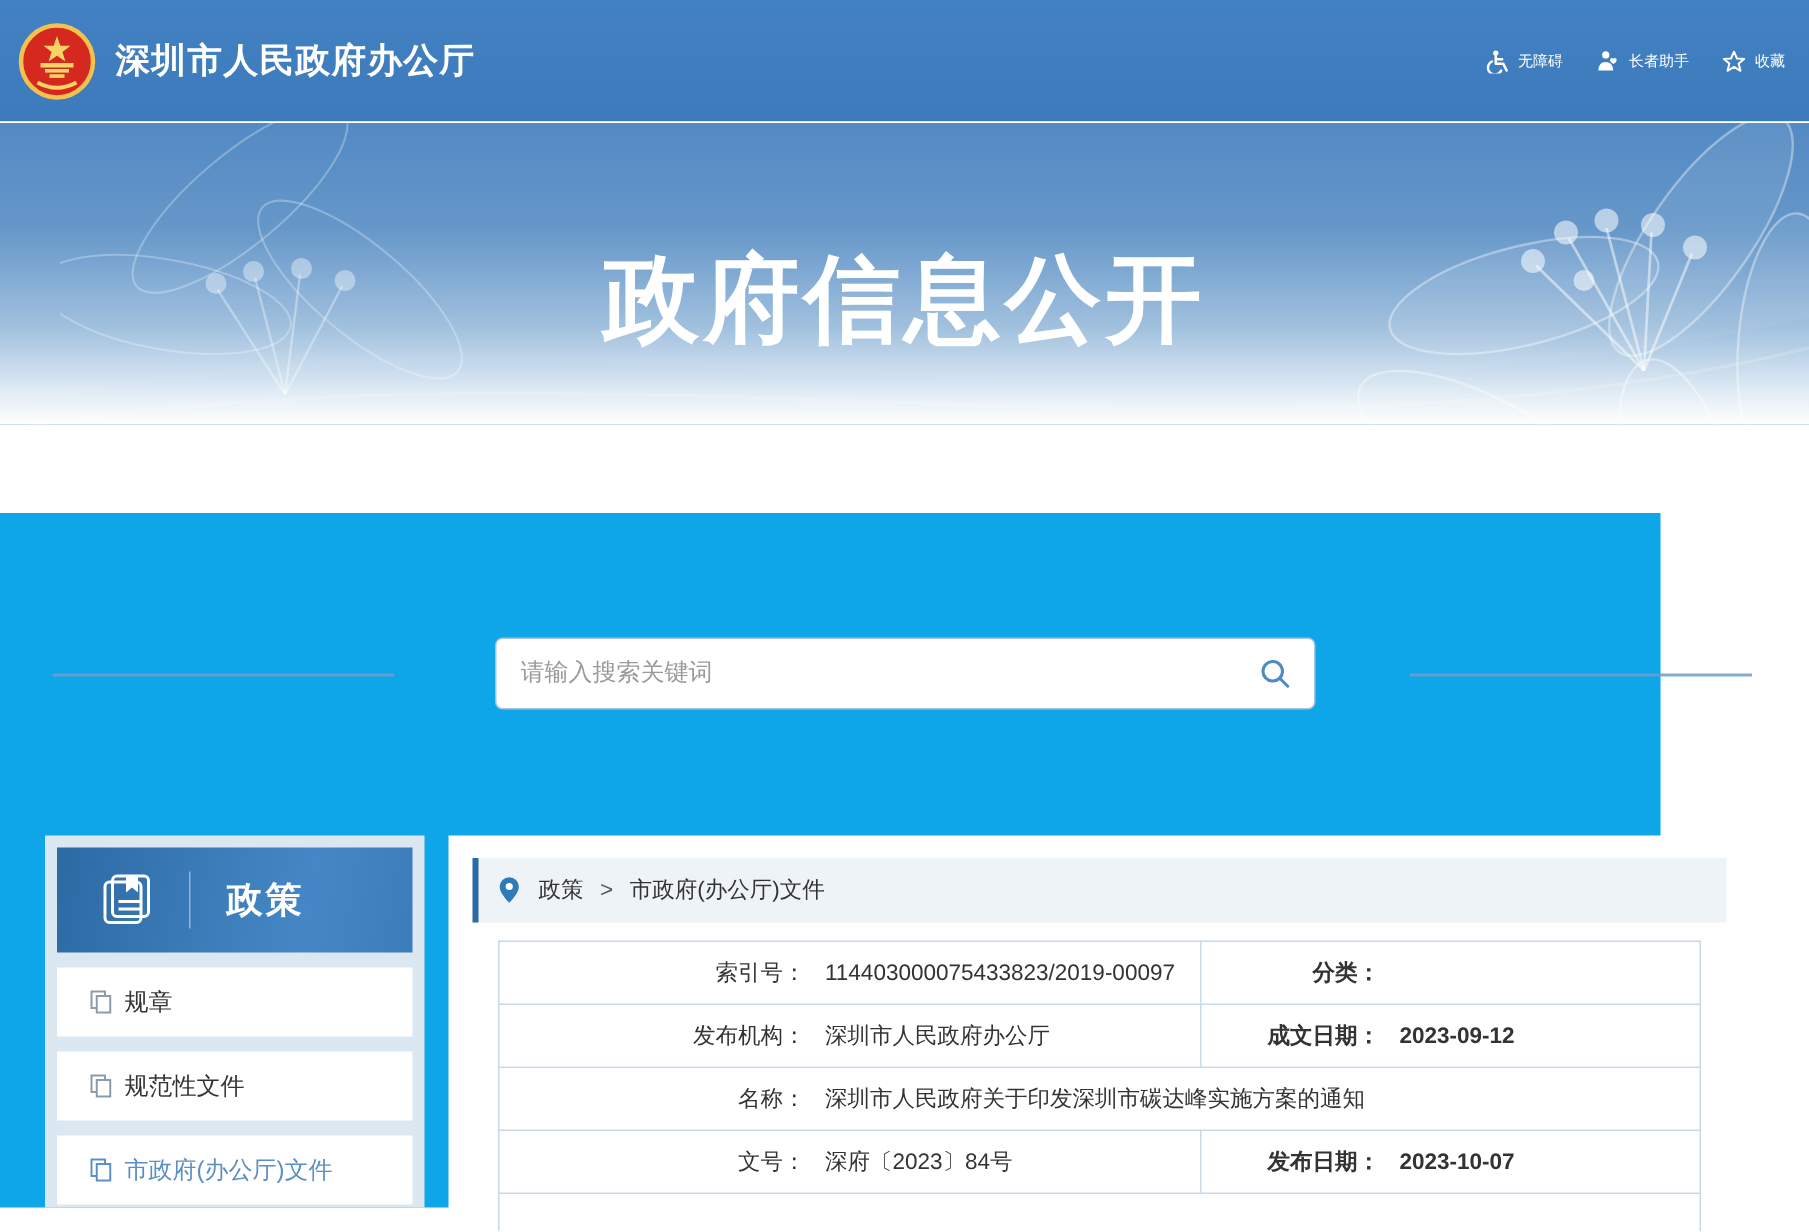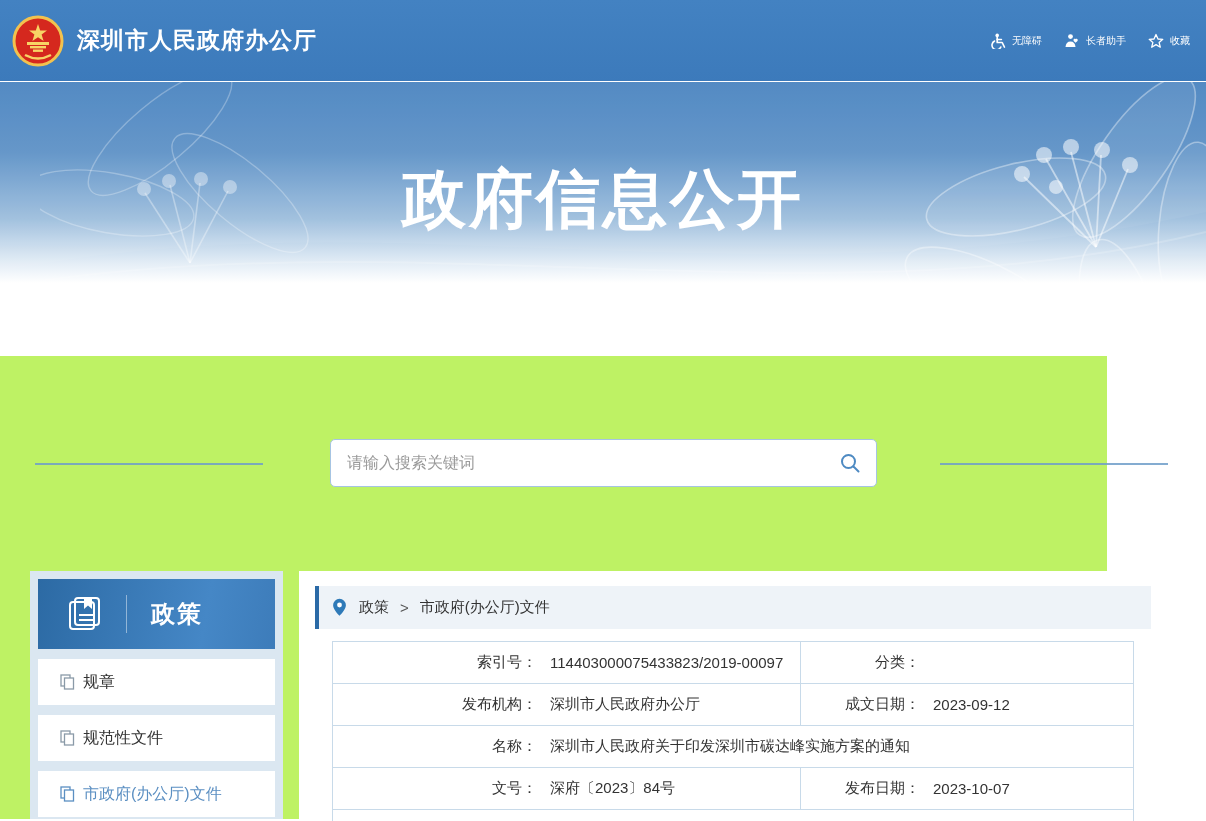--- a/index.html
+++ b/index.html
@@ -19,21 +19,21 @@
 
   
   .banner { position:absolute; left:0; top:81px; width:1206px; height:202px; overflow:hidden;
             background:linear-gradient(180deg,#4a84c0 0%,#5e92c7 35%,#9dbedd 68%,#e3edf6 90%,#ffffff 100%);
             border-top:1px solid rgba(255,255,255,.55); }
   .banner-title { position:relative; z-index:3; text-align:center; padding-top:74px;
                   font-size:64px; font-weight:700; color:#fff; letter-spacing:3px; }
   .deco { position:absolute; z-index:1; pointer-events:none; }
 
   
-  .page-body { position:absolute; left:0; top:356px; width:1107px; height:463px; background:#bef264; }
+  .page-body { position:absolute; left:0; top:342px; width:1107px; height:463px; background:#0ea5e9; }
 
   
   .search-line { position:absolute; height:2px; background:#6e9ec9; opacity:.85; }
   .line-left  { left:35px;  top:107px; width:228px; }
   .line-right { left:940px; top:107px; width:228px; }
   .search-box { position:absolute; left:330px; top:83px; width:547px; height:48px;
                 background:#fff; border:1px solid #a6c4e2; border-radius:5px;
                 display:flex; align-items:center; }
   .search-input { flex:1; border:none; outline:none; background:transparent;
                   font-size:16px; color:#333; padding:0 10px 0 16px;
@@ -60,21 +60,21 @@
                 display:flex; align-items:center; font-size:15px; }
   .breadcrumb svg { margin:0 12px 0 13px; }
   .crumb { cursor:pointer; }
   .crumb-sep { margin:0 11px; color:#555; }
 
   
   table.doc { border-collapse:collapse; table-layout:fixed; margin:12px 34px 0 33px; width:801px; }
   table.doc td { border:1px solid #c8dae9; height:42px; font-size:15px; color:#333;
                  vertical-align:middle; white-space:nowrap; overflow:hidden; }
   td.c-left  { width:468px; }
-  td.c-right { width:333px; }
+  td.c-right { width:333px;font-weight:bold; }
   .lbl { display:inline-block; text-align:right; vertical-align:middle; }
   .lbl-l { width:204px;font-family:Liberation Mono, monospace; }
   .lbl-r { width:119px; }
   .val { display:inline-block; vertical-align:middle; padding-left:13px; }
 </style>
 </head>
 <body>
 
 <div id="page">
 

